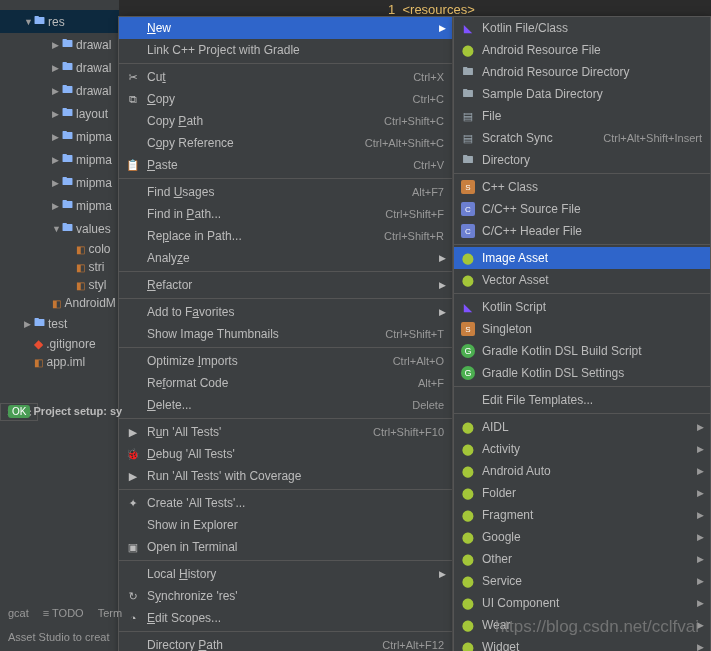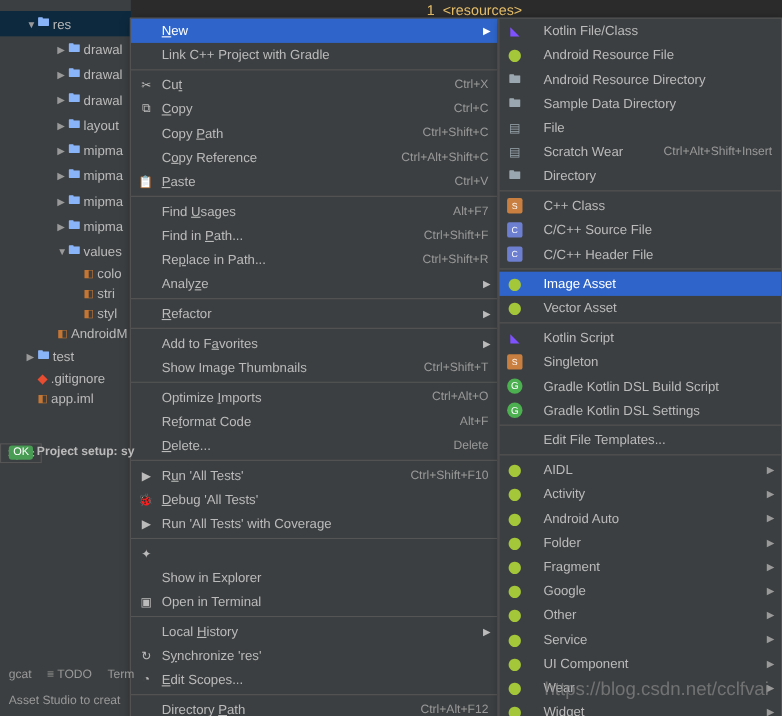--- a/index.html
+++ b/index.html
@@ -25,21 +25,21 @@
 .ctx-item .label { flex: 1; }
 .ctx-item .shortcut { color: #999; font-size: 11px; }
 .ctx-item .sub-arrow { position: absolute; right: 6px; font-size: 9px; }
 .ctx-sep { height: 1px; background: #555; margin: 2px 0; }
 .underline { text-decoration: underline; }
 
 .sub-menu { position: absolute; left: 453px; top: 16px; width: 258px; background: #3c3f41; border: 1px solid #555; box-shadow: 2px 2px 8px rgba(0,0,0,0.5); }
 .sub-item { display: flex; align-items: center; padding: 3px 8px 3px 28px; position: relative; height: 22px; }
 .sub-item.highlighted { background: #2f65ca; color: #fff; }
 .sub-item .si { position: absolute; left: 6px; width: 16px; text-align: center; font-size: 11px; }
-.sub-item .label { flex: 1; margin-left: 12px; }
+.sub-item .label { flex: 1; }
 .sub-item .shortcut { color: #999; font-size: 11px; }
 .sub-item .sub-arrow { position: absolute; right: 6px; font-size: 9px; color: #999; }
 .sub-sep { height: 1px; background: #555; margin: 2px 0; }
 
 .status-bar { position: absolute; bottom: 28px; left: 0; height: 20px; display: flex; align-items: center; padding: 0 8px; font-size: 11px; color: #999; gap: 14px; }
 .status-bar2 { position: absolute; bottom: 8px; left: 0; font-size: 11px; color: #999; padding: 0 8px; }
 .ps-badge { background: #499c54; color: #fff; border-radius: 3px; padding: 1px 4px; font-size: 10px; }
 .sync-tab { position: absolute; left: 0; bottom: 230px; background: #3c3f41; border: 1px solid #555; padding: 2px 6px; font-size: 11px; }
 .watermark { position: absolute; right: 12px; bottom: 14px; color: #888; font-size: 17px; opacity: 0.7; }
 .android-icon { color: #a4c639; }
@@ -233,20 +233,21 @@
       <span class="mi">🐞</span>
       <span class="label"><span class="underline">D</span>ebug 'All Tests'</span>
     </div>
     <div class="ctx-item">
       <span class="mi">▶</span>
       <span class="label">Run 'All Tests' with Coverage</span>
     </div>
     <div class="ctx-sep"></div>
     <div class="ctx-item">
       <span class="mi">✦</span>
+      <span class="label">Create 'All Tests'...</span>
     </div>
     <div class="ctx-item">
       <span class="label">Show in Explorer</span>
     </div>
     <div class="ctx-item">
       <span class="mi">▣</span>
       <span class="label">Open in Terminal</span>
     </div>
     <div class="ctx-sep"></div>
     <div class="ctx-item">
@@ -283,21 +284,21 @@
     <div class="sub-item">
       <span class="si"><span class="folder-sub-icon">🖿</span></span>
       <span class="label">Sample Data Directory</span>
     </div>
     <div class="sub-item">
       <span class="si"><span class="folder-sub-icon">▤</span></span>
       <span class="label">File</span>
     </div>
     <div class="sub-item">
       <span class="si"><span class="folder-sub-icon">▤</span></span>
-      <span class="label">Scratch Wear</span>
+      <span class="label">Scratch Sync</span>
       <span class="shortcut">Ctrl+Alt+Shift+Insert</span>
     </div>
     <div class="sub-item">
       <span class="si"><span class="folder-sub-icon">🖿</span></span>
       <span class="label">Directory</span>
     </div>
     <div class="sub-sep"></div>
     <div class="sub-item">
       <span class="si"><span class="cpp-icon" style="background:#c87f3f">S</span></span>
       <span class="label">C++ Class</span>

